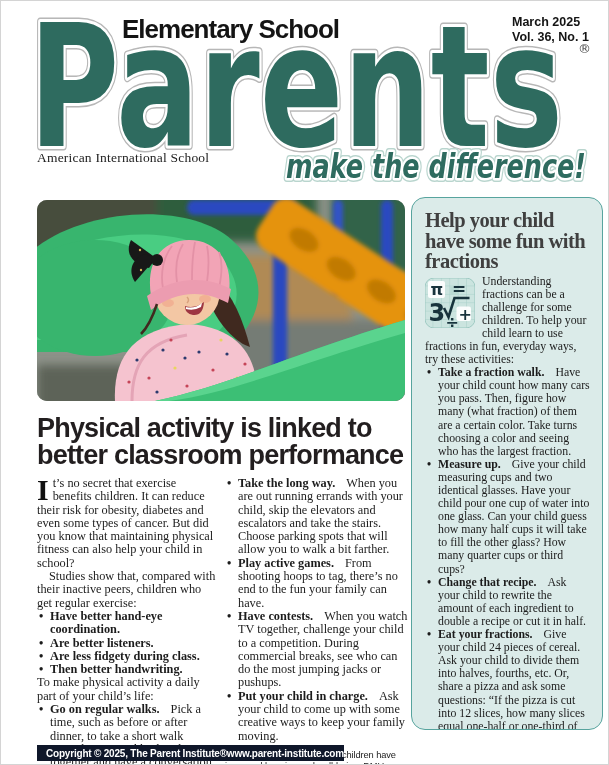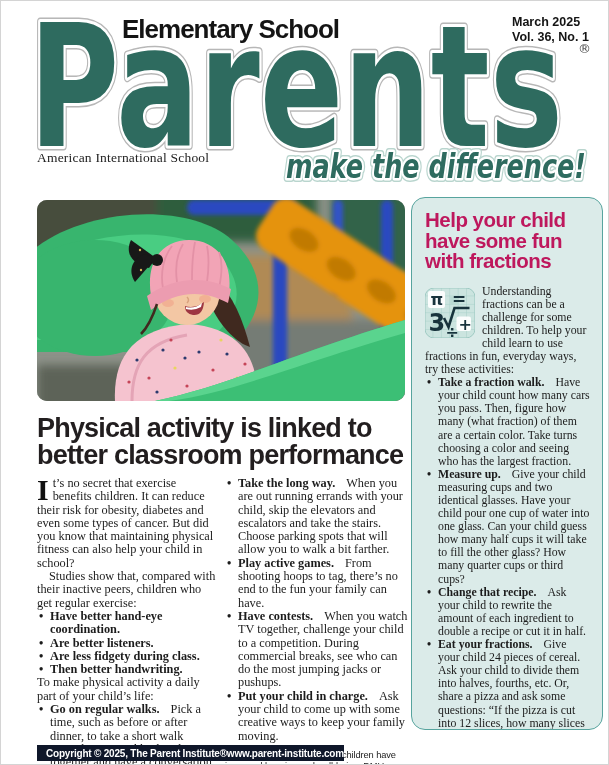--- a/index.html
+++ b/index.html
@@ -56,23 +56,23 @@
     font-size:9.3px; line-height:11px; color:#222; letter-spacing:-0.1px;
   }
   .source .lead { font-size:9.3px; }
   
   .sidebar {
     position:absolute; left:410px; top:196px; width:192px; height:533px;
     background:#dbebe9; border:1.4px solid #57a49e; border-radius:14px;
     padding:12px 12px 10px 13px; overflow:hidden;
   }
   .sidebar h2 {
-    font-family:Liberation Sans, sans-serif; font-weight:bold;
-    font-size:20.5px; line-height:20.5px; letter-spacing:-0.5px; color:#be185d;
-    margin-bottom:13px;
+    font-family:Liberation Serif, serif; font-weight:bold;
+    font-size:20.5px; line-height:20.5px; letter-spacing:-0.5px; color:#404040;
+    margin-bottom:3px;
   }
   .sidebar .body { font-size:11.8px; line-height:13.1px; color:#1c1c1c; }
   .math-icon { float:left; width:50px; height:50px; margin:3px 7px 2px 0; }
   .sidebar ul.plain { clear:none; }
   
   .footbar {
     position:absolute; left:36px; top:744px; width:307px; height:16px;
     background:#0f172a; color:#ffffff; display:flex; align-items:center;
     justify-content:space-between; padding:0 9px;
     font-family:"Liberation Sans", sans-serif; font-weight:bold;

